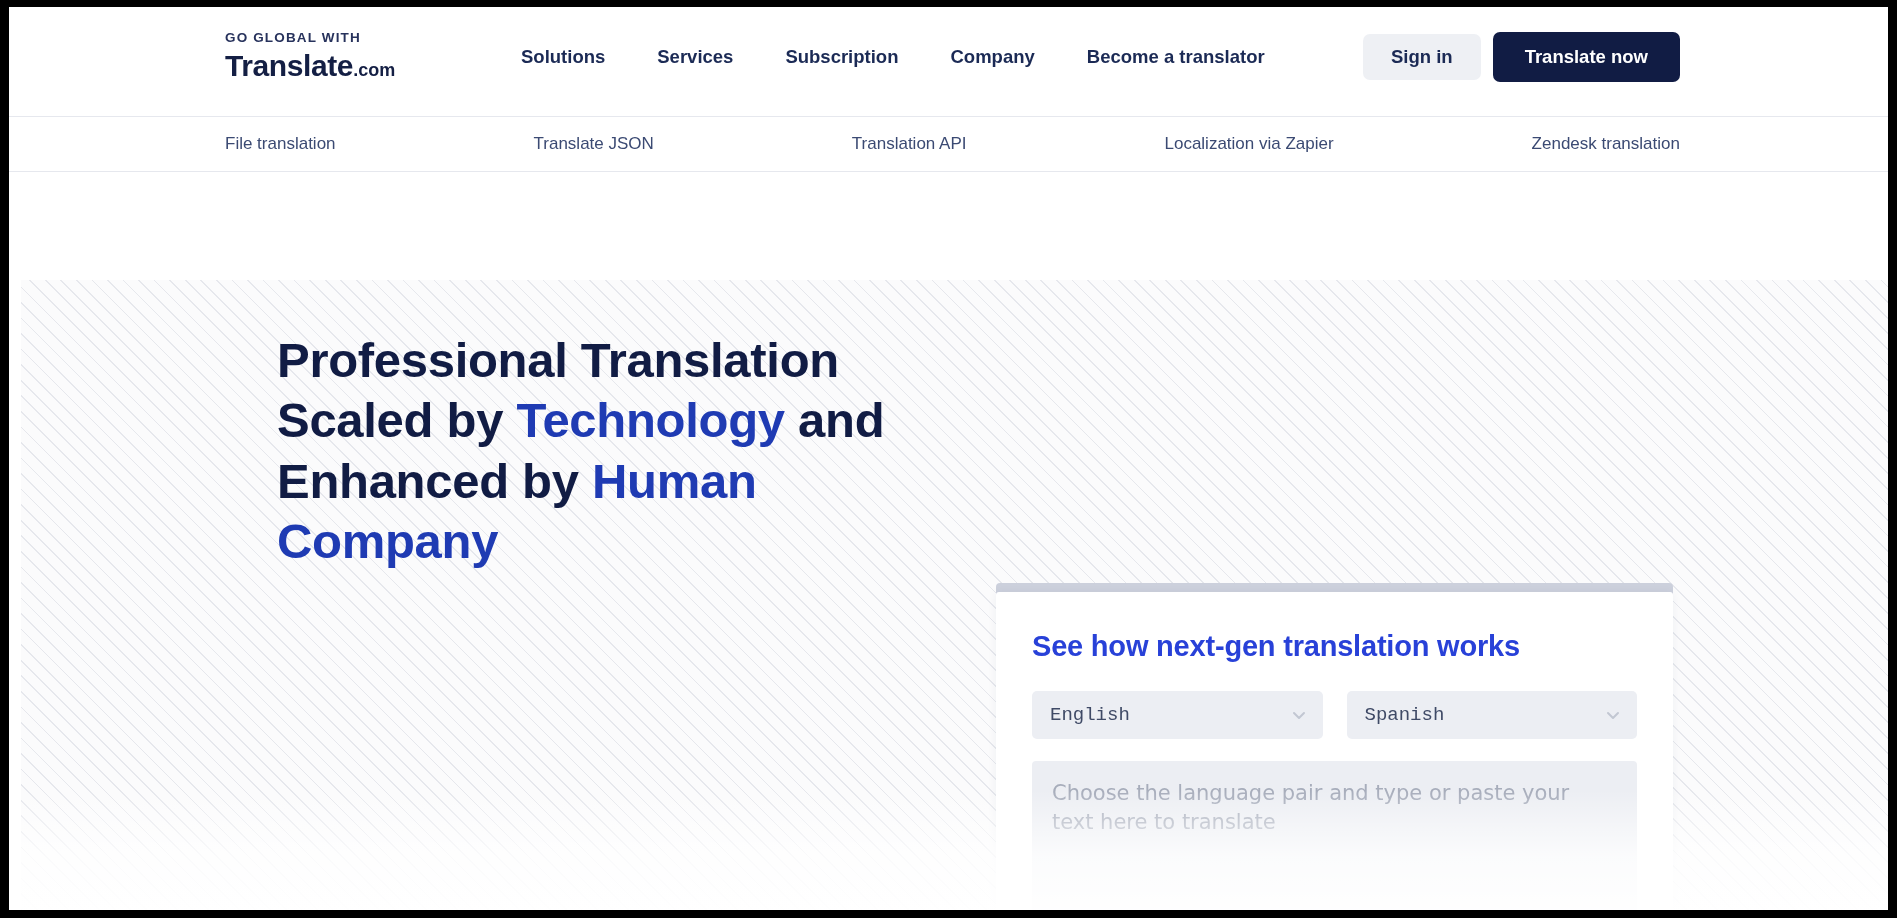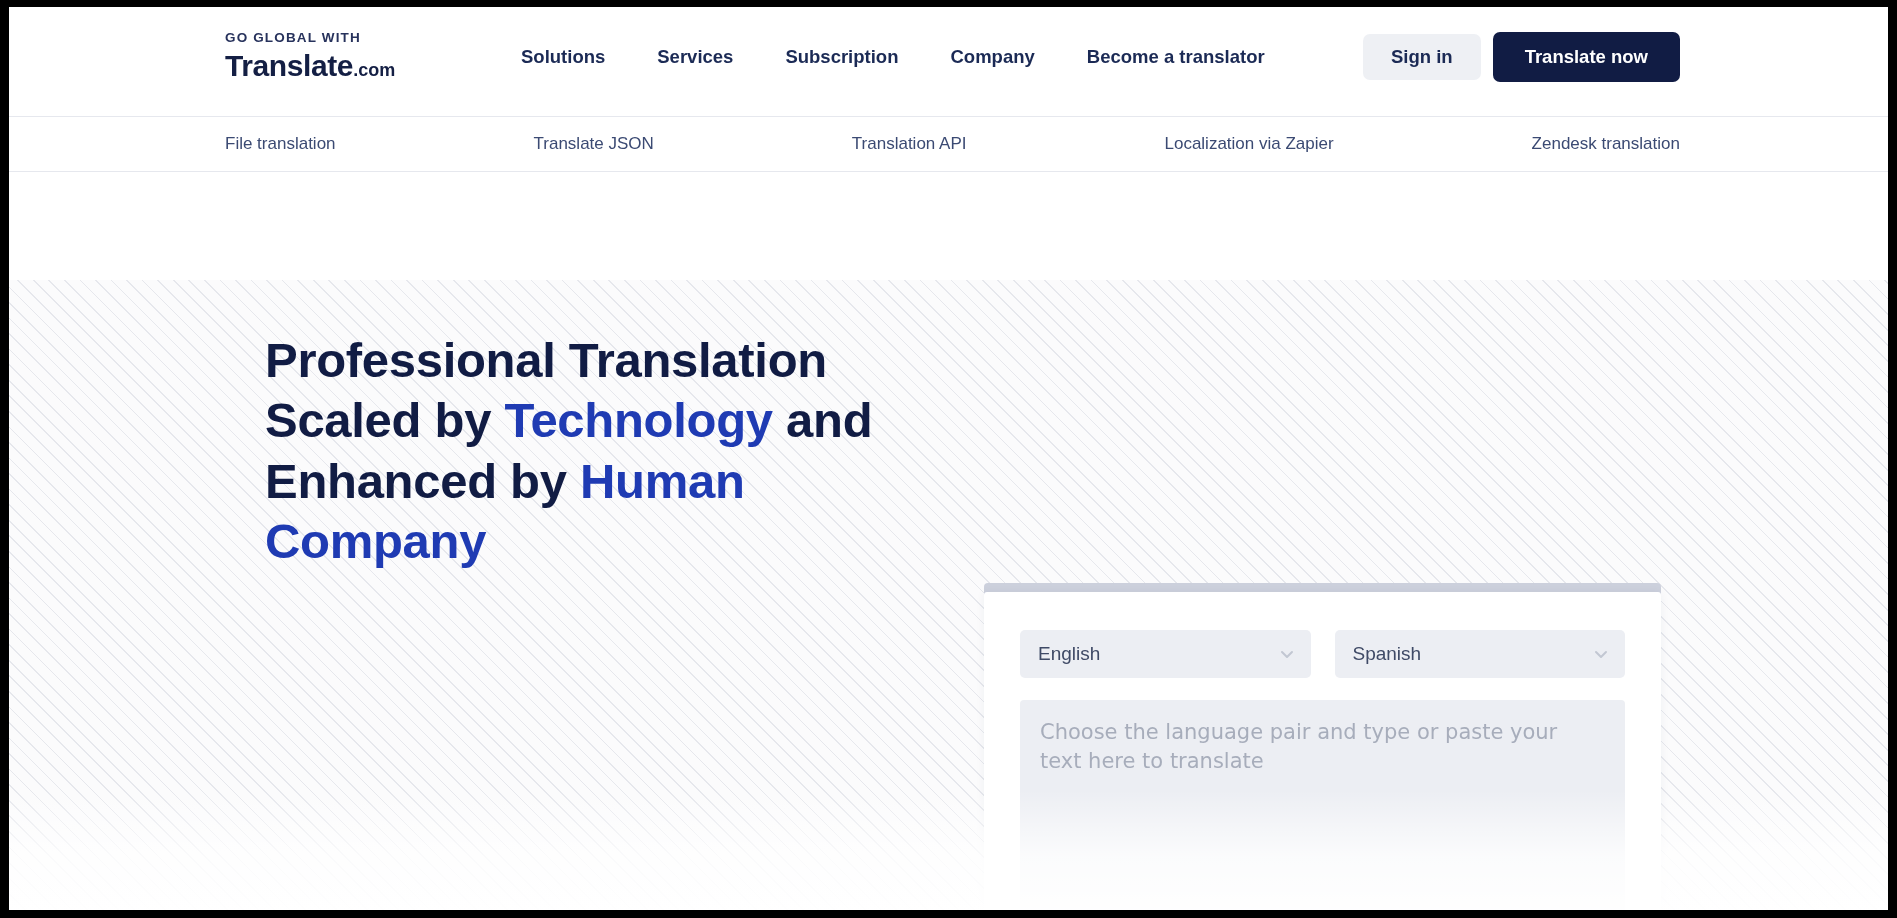--- a/index.html
+++ b/index.html
@@ -146,20 +146,21 @@
     height: 630px;
     background-color: #fbfbfc;
     background-image: repeating-linear-gradient(
         45deg,
         rgba(196,200,212,0.38) 0px,
         rgba(196,200,212,0.38) 1.2px,
         rgba(255,255,255,0) 1.2px,
         rgba(255,255,255,0) 11px
       );
     overflow: hidden;
+    margin-left: 12px;
   }
 
   
   #hero-left {
     position: absolute;
     left: 256px;
     top: 50px;
     width: 700px;
   }
   #headline {
@@ -216,20 +217,21 @@
     font-weight: 700;
     color: #2841d8;
     letter-spacing: -0.2px;
     margin-bottom: 28px;
   }
 
   #lang-row {
     display: flex;
     gap: 24px;
     margin-bottom: 22px;
+    font-family: Liberation Mono, monospace;
   }
   .lang-select {
     flex: 1;
     height: 48px;
     background: #eceef3;
     border: none;
     border-radius: 5px;
     display: flex;
     align-items: center;
     justify-content: space-between;
@@ -309,20 +311,21 @@
         <span>Professional Translation</span><br>
         <span>Scaled by </span><span class="accent">Technology</span><span> and</span><br>
         <span>Enhanced by </span><span class="accent">Human Company</span>
       </h1>
 
     </div>
 
     <div id="widget-tab"></div>
 
     <div id="widget">
+      <div id="widget-title">See how next-gen translation works</div>
 
       <div id="lang-row">
         <div class="lang-select">
           <span class="lang-label">English</span>
           <span class="chevron">
             <svg viewBox="0 0 16 16">
                 <path d="M3 6 L8 11 L13 6" fill="none" stroke="#c2c7d2" stroke-width="2" stroke-linecap="round" stroke-linejoin="round"></path>
               </svg>
           </span>
         </div>

